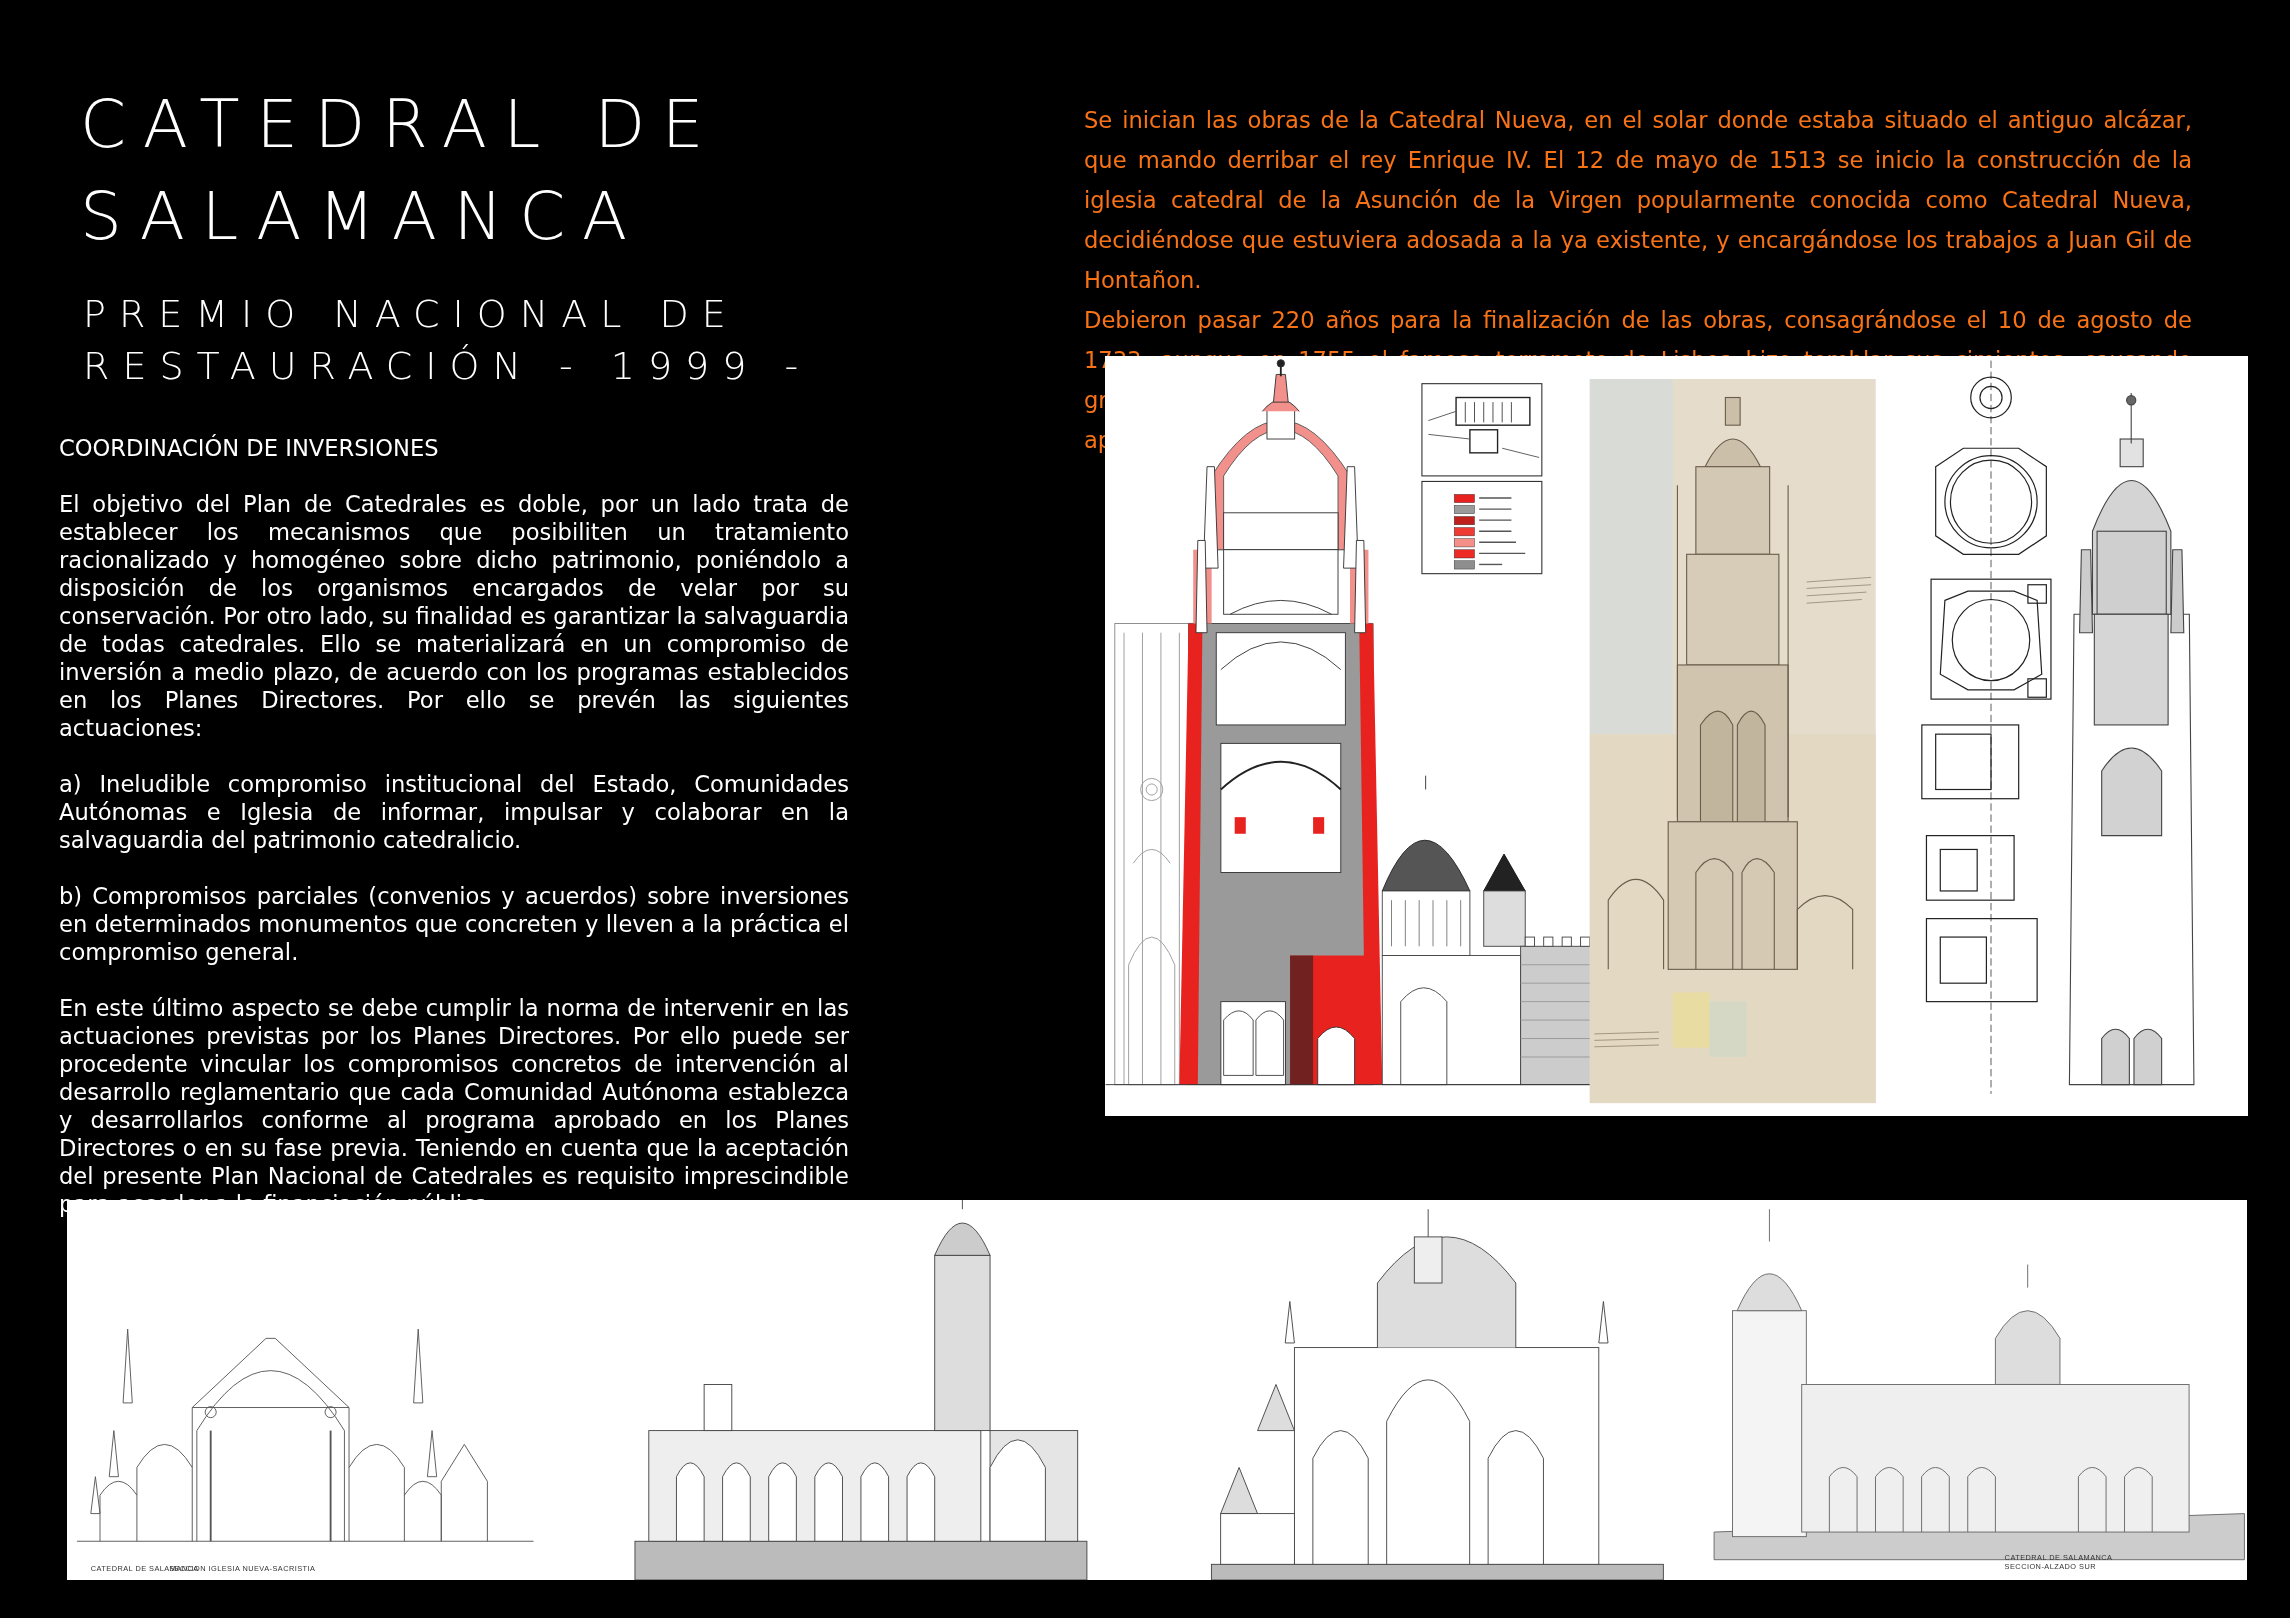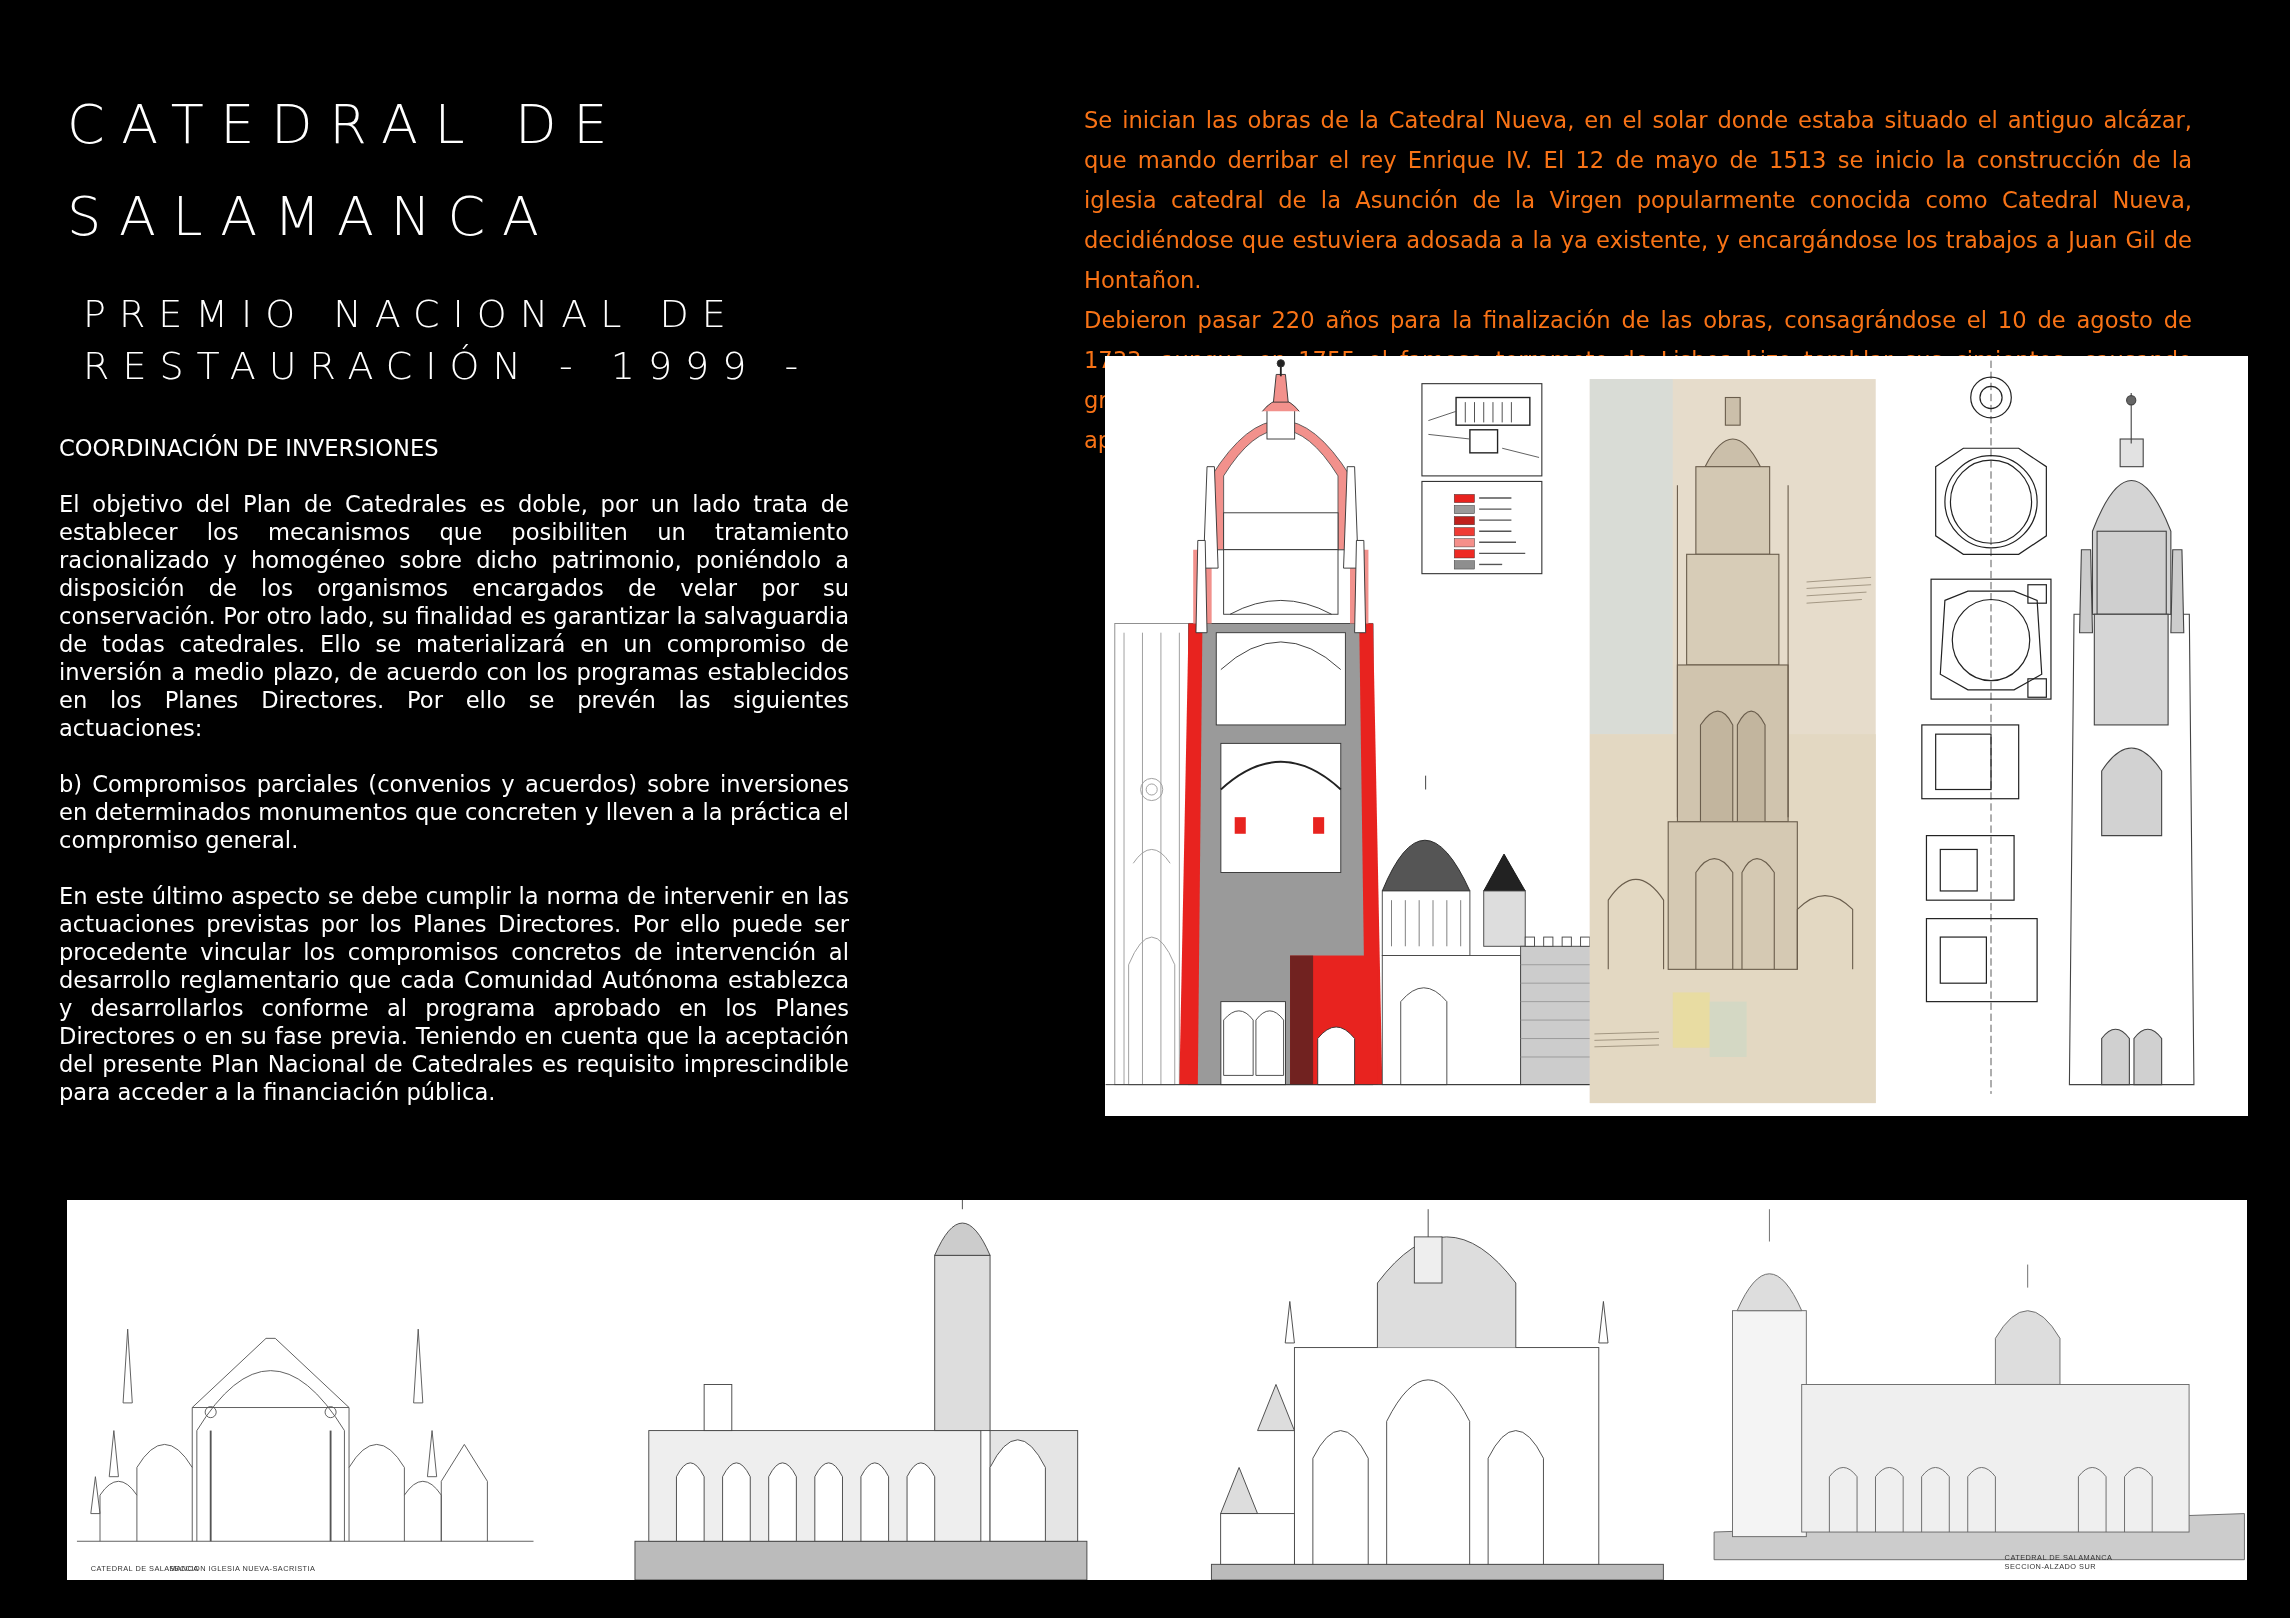--- a/index.html
+++ b/index.html
@@ -1,17 +1,17 @@
 <!DOCTYPE html>
 <html style="font-size:14.8px"><head>
 <meta charset="utf-8">
 <style>
   html,body{margin:0;padding:0;background:#000;}
   body{width:2291px;height:1619px;position:relative;overflow:hidden;font-family:"DejaVu Sans",sans-serif;color:#fff;}
-  .title{position:absolute;left:67px;top:79px;font-family:"DejaVu Sans",sans-serif;font-weight:200;font-size:54px;letter-spacing:16.6px;line-height:92px;color:#fff;font-stretch:condensed;}
+  .title{position:absolute;left:80px;top:79px;font-family:"DejaVu Sans",sans-serif;font-weight:200;font-size:66px;letter-spacing:16.6px;line-height:92px;color:#fff;font-stretch:condensed;}
   .title span{display:block;}
   .subtitle{position:absolute;left:83px;top:288px;font-size:38px;letter-spacing:13px;line-height:52px;color:#fff;font-weight:200;}
   .subtitle span{display:block;}
   .left-col{position:absolute;left:59px;top:434px;width:790px;font-size:22.6px;line-height:28px;text-align:justify;color:#fff;}
   .left-col p{margin:0 0 28px 0;}
   .left-col .heading{margin-bottom:28px;}
   .right-col{position:absolute;left:1084px;top:100px;width:1108px;font-size:22.6px;line-height:40px;text-align:justify;color:#f97316;}
   .right-col p{margin:0;}
   .panel-top{position:absolute;left:1105px;top:356px;width:1143px;height:760px;background:#fff;overflow:hidden;}
   .panel-bottom{position:absolute;left:67px;top:1200px;width:2180px;height:380px;background:#fff;overflow:hidden;}
@@ -27,20 +27,21 @@
 </div>
 
 <div class="subtitle">
   <span>PREMIO NACIONAL DE</span>
   <span>RESTAURACIÓN - 1999 -</span>
 </div>
 
 <div class="left-col">
   <p class="heading">COORDINACIÓN DE INVERSIONES</p>
   <p>El objetivo del Plan de Catedrales es doble, por un lado trata de establecer los mecanismos que posibiliten un tratamiento racionalizado y homogéneo sobre dicho patrimonio, poniéndolo a disposición de los organismos encargados de velar por su conservación. Por otro lado, su finalidad es garantizar la salvaguardia de todas catedrales. Ello se materializará en un compromiso de inversión a medio plazo, de acuerdo con los programas establecidos en los Planes Directores.  Por ello se prevén las siguientes actuaciones:</p>
+  <p>a) Ineludible compromiso institucional del Estado, Comunidades Autónomas e Iglesia de informar, impulsar y colaborar en la salvaguardia del patrimonio catedralicio.</p>
   <p>b) Compromisos parciales (convenios y acuerdos) sobre inversiones en determinados monumentos que concreten y lleven a la práctica el compromiso general.</p>
   <p>En este último aspecto se debe cumplir la norma de intervenir en las actuaciones previstas por los Planes Directores. Por ello puede ser procedente vincular los compromisos concretos de intervención al desarrollo reglamentario que cada Comunidad Autónoma establezca y desarrollarlos conforme al programa aprobado en los Planes Directores o en su fase previa. Teniendo en cuenta que la aceptación del presente Plan Nacional de Catedrales es requisito imprescindible para acceder a la financiación pública.</p>
 </div>
 
 <div class="right-col">
   <p>Se inician las obras de la Catedral Nueva, en el solar donde estaba situado el antiguo alcázar, que mando derribar el rey Enrique IV. El 12 de mayo de 1513 se inicio la construcción de la iglesia catedral de la Asunción de la Virgen popularmente conocida como Catedral Nueva, decidiéndose que estuviera adosada a la ya existente, y encargándose los trabajos a Juan Gil de Hontañon.</p>
   <p>Debieron pasar 220 años para la finalización de las obras, consagrándose el 10 de agosto de 1733, aunque en 1755 el famoso terremoto de Lisboa hizo temblar sus cimientos, causando graves daños en la cúpula, muros y torre principal, daños que todavía en la actualidad se pueden apreciar.</p>
 </div>
 
 <div class="panel-top">

